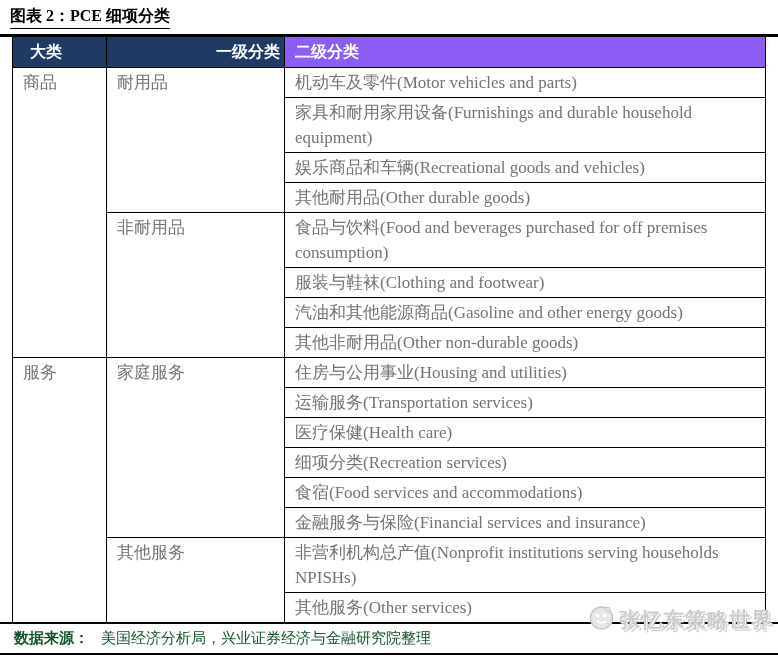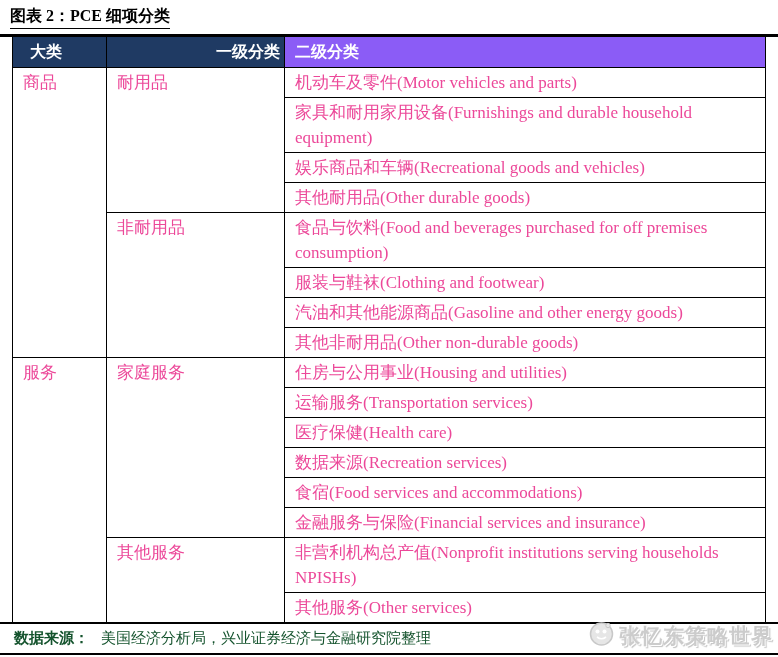--- a/index.html
+++ b/index.html
@@ -47,21 +47,21 @@
     border-top: none;
     padding: 5px 4px 5px 4px;
     line-height: 20px;
   }
   table.pce-table th.h-major { padding-left: 17px; }
   table.pce-table th.h-level1 { padding-left: 13px; text-align: right; }
   table.pce-table th.h-level2 { padding-left: 10px; }
   table.pce-table td {
     border: 1px solid #000000;
     font-size: 17px;
-    color: #ec4899;
+    color: #737373;
     vertical-align: top;
     line-height: 25px;
     padding: 2px 4px 2px 10px;
     word-break: break-word;
   }
   td.cell-major { padding-left: 17px; }
   td.cell-level1 { padding-left: 13px; font-family: Liberation Serif, serif; }
   td.cell-level2 { padding-left: 10px; }
   .bottom-rule { margin-top: -1px; }
   .source-row {
@@ -74,21 +74,21 @@
     font-weight: bold;
     margin-right: 12px;
   }
   .end-rule {
     position: absolute;
     left: 0;
     bottom: 2px;
   }
   .watermark {
     position: absolute;
-    top: 620px;
+    top: 604px;
     right: 5px;
     display: flex;
     align-items: center;
     gap: 4px;
     pointer-events: none;
   }
   .watermark-text {
     font-size: 21px;
     font-weight: bold;
     letter-spacing: 1px;
@@ -153,21 +153,21 @@
           <td rowspan="6" class="cell-level1">家庭服务</td>
           <td class="cell-level2">住房与公用事业(Housing and utilities)</td>
         </tr>
         <tr>
           <td class="cell-level2">运输服务(Transportation services)</td>
         </tr>
         <tr>
           <td class="cell-level2">医疗保健(Health care)</td>
         </tr>
         <tr>
-          <td class="cell-level2">数据来源(Recreation services)</td>
+          <td class="cell-level2">细项分类(Recreation services)</td>
         </tr>
         <tr>
           <td class="cell-level2">食宿(Food services and accommodations)</td>
         </tr>
         <tr>
           <td class="cell-level2">金融服务与保险(Financial services and insurance)</td>
         </tr>
         <tr>
           <td rowspan="2" class="cell-level1">其他服务</td>
           <td class="cell-level2">非营利机构总产值(Nonprofit institutions serving households NPISHs)</td>

